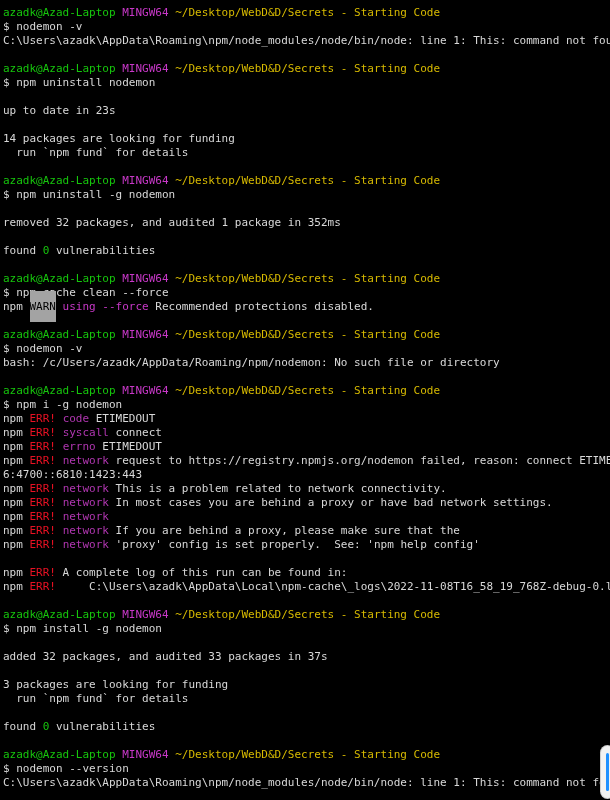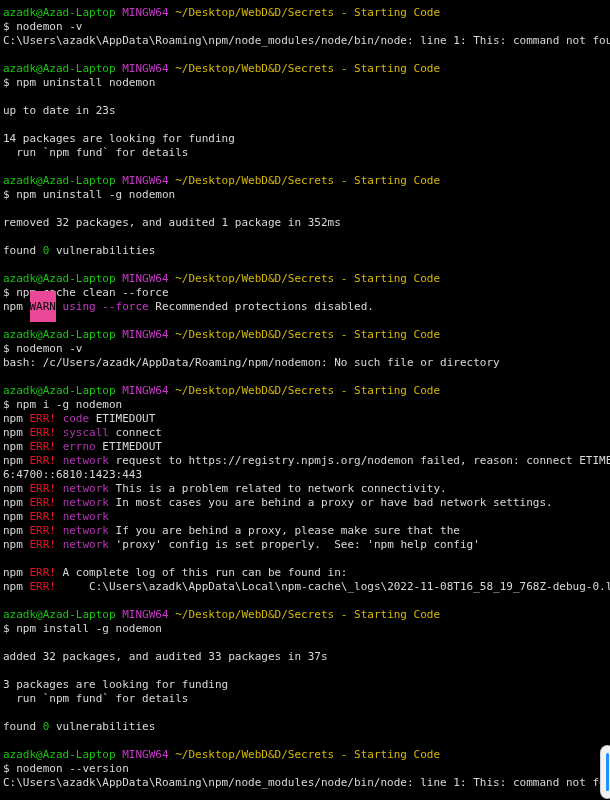--- a/index.html
+++ b/index.html
@@ -39,21 +39,21 @@
 
   
   .c-green   { color: #16c60c; }
   .c-magenta { color: #c838c8; }
   .c-yellow  { color: #d7ba00; }
   .c-white   { color: #d8d8d8; }
   .c-red     { color: #e81123; margin-top: 40px; }
   .c-purple  { color: #b036b0; }
   .c-brightgreen { color: #16c60c; }
   .warn-badge {
-    background: #ec4899;
+    background: #a3a3a3;
     color: #000000;
     padding: 9px 0px;
   }
 
   
   #scrollbar-thumb {
     position: absolute;
     right: -4px;
     bottom: 2px;
     width: 13px;

